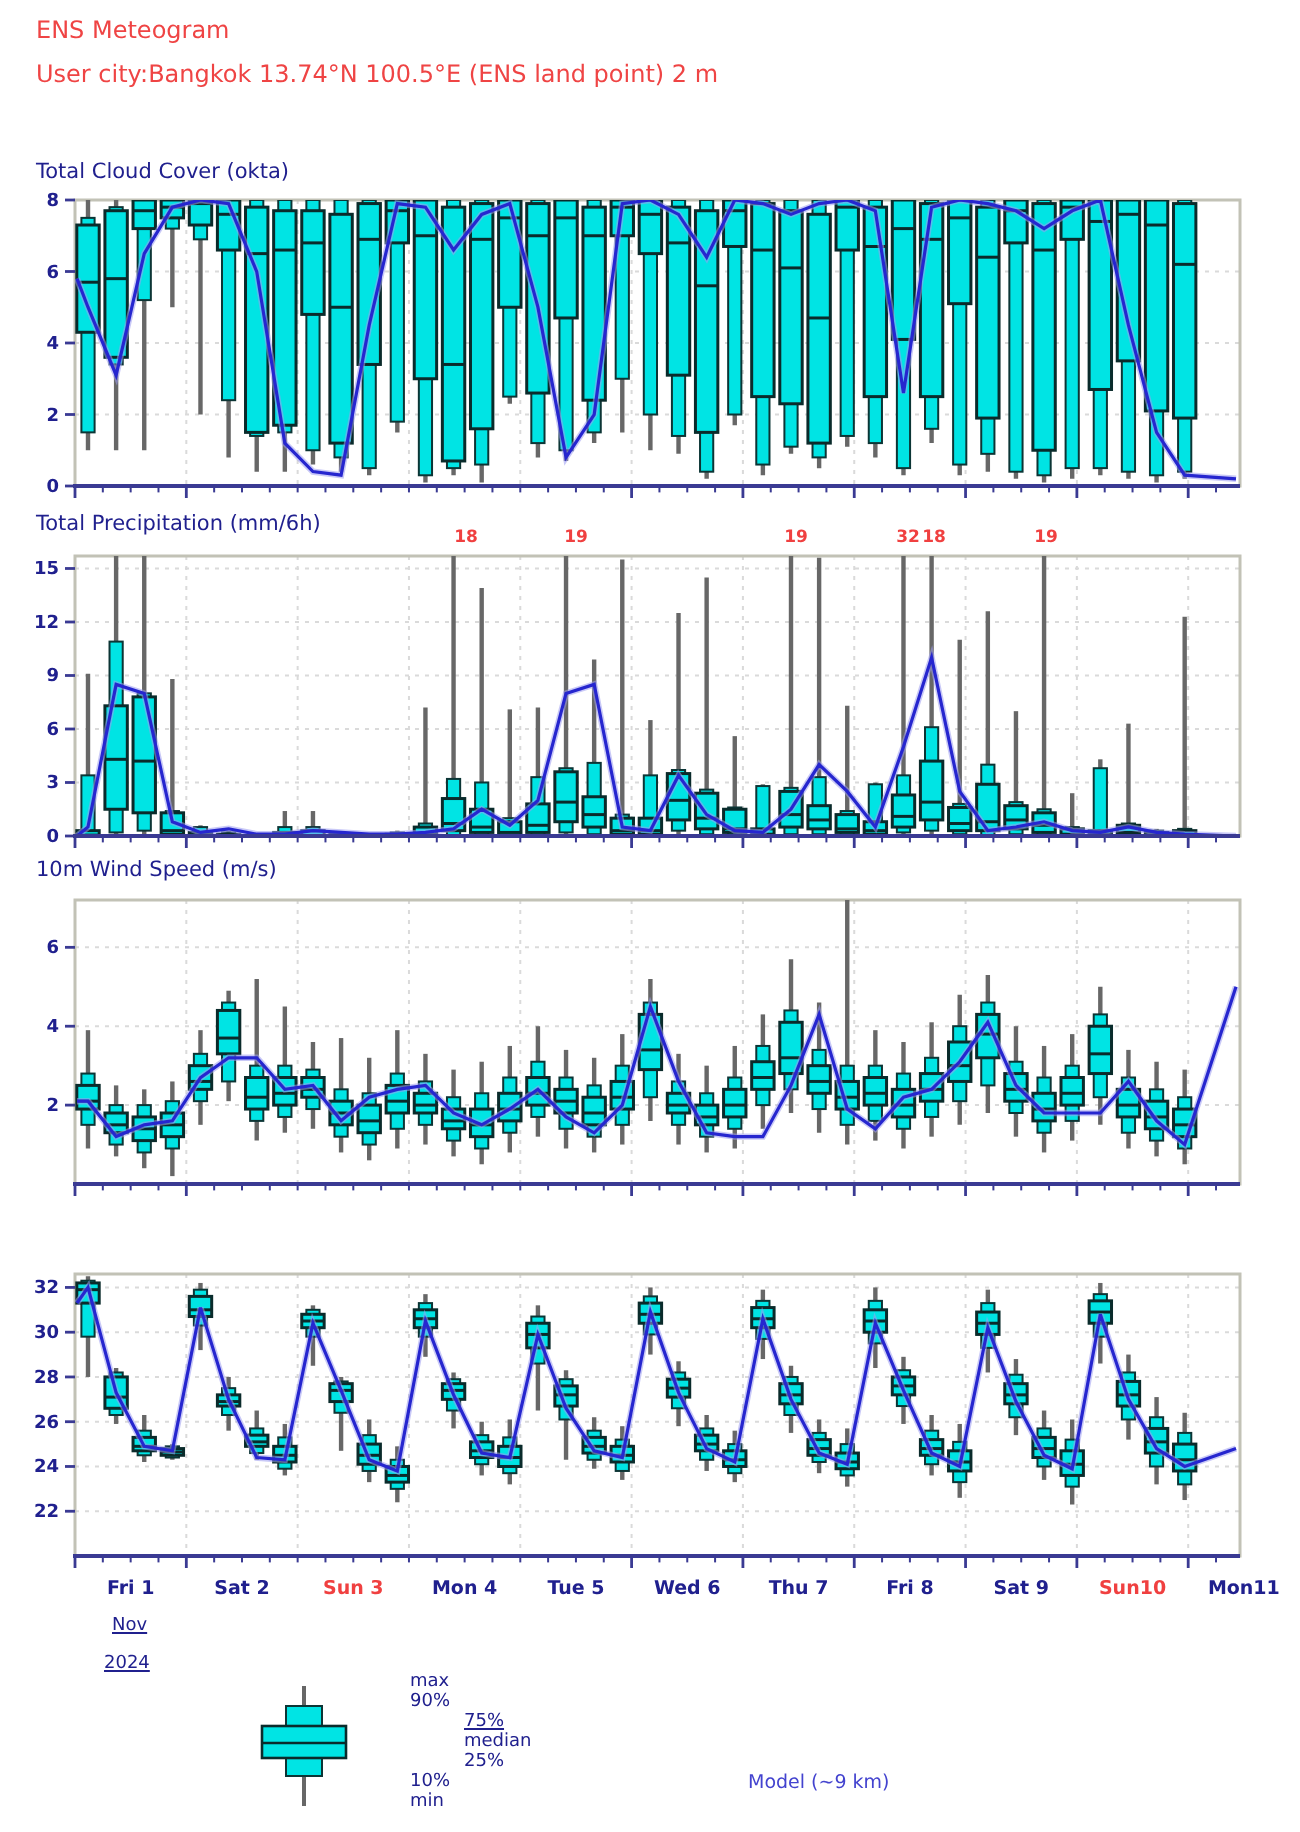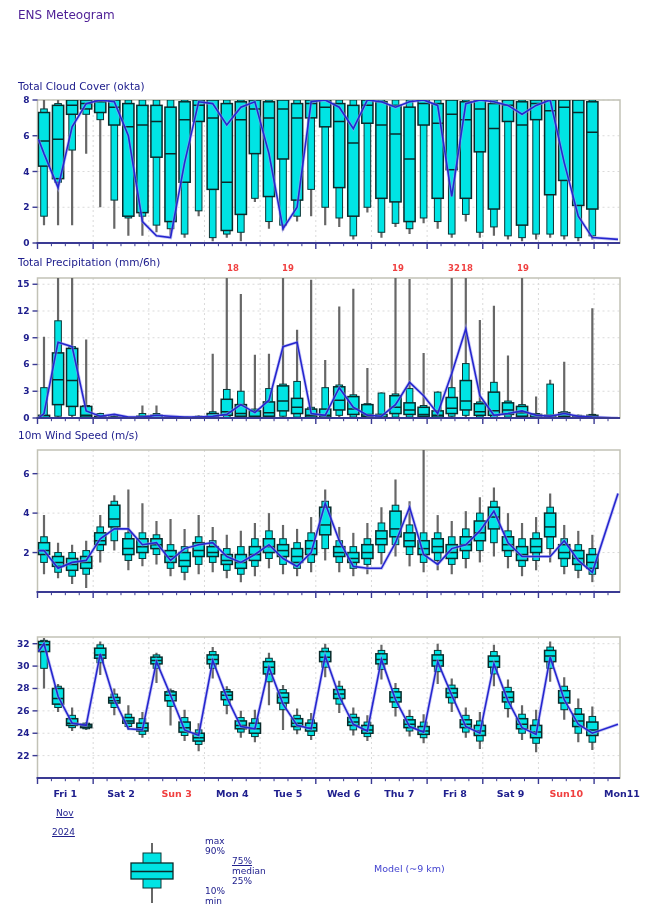--- a/index.html
+++ b/index.html
@@ -1,21 +1,21 @@
 <!DOCTYPE html>
 <html><head>
 <meta charset="utf-8">
 <style>
   html,body{margin:0;padding:0;background:#ffffff;}
   #page{position:relative;width:650px;height:916px;background:#ffffff;overflow:hidden;
         font-family:"DejaVu Sans","Liberation Sans",sans-serif;}
-  .hdr{position:absolute;left:18px;color:#4c1d95;font-size:12px;white-space:nowrap;}
+  .hdr{position:absolute;left:18px;color:#ef4444;font-size:12px;white-space:nowrap;}
   .ptitle{position:absolute;left:18px;color:#20208e;font-size:10.5px;white-space:nowrap;}
   .leg{position:absolute;color:#20208e;font-size:9px;white-space:nowrap;line-height:10px;}
-  .model{position:absolute;color:#4343cf;font-size:9.5px;white-space:nowrap;}
+  .model{position:absolute;color:#4343cf;font-size:9.5px;white-space:nowrap;margin-top:23px;}
   .axlab{position:absolute;color:#20208e;font-size:9px;font-weight:bold;white-space:nowrap;text-decoration:underline;}
   svg{position:absolute;left:0;top:0;}
 </style>
 </head>
 <body>
 
 <div id="page">
 
   <svg id="chart" width="650" height="916" viewBox="0 0 650 916">
       <g>
@@ -1000,20 +1000,21 @@
       <text x="621.93" y="797" text-anchor="middle" fill="#20208e" font-size="9.5px" font-weight="bold" font-family="DejaVu Sans, Liberation Sans, sans-serif">Mon11</text>
       <g>
         <line x1="152" y1="843" x2="152" y2="903" stroke="#676767" stroke-width="2"></line>
         <rect x="143" y="853" width="18" height="35" fill="#00e4e4" stroke="#0c3535" stroke-width="1"></rect>
         <rect x="131" y="863" width="42" height="16" fill="#00e4e4" stroke="#0a2b2b" stroke-width="1.3"></rect>
         <line x1="131" y1="871.5" x2="173" y2="871.5" stroke="#0a2b2b" stroke-width="1.3"></line>
       </g>
     </svg>
 
   <div class="hdr" style="top:8px;">ENS Meteogram</div>
+  <div class="hdr" style="top:30px;">User city:Bangkok 13.74°N 100.5°E (ENS land point) 2 m</div>
 
   <div class="ptitle" style="top:80px;">Total Cloud Cover (okta)</div>
   <div class="ptitle" style="top:256px;">Total Precipitation (mm/6h)</div>
   <div class="ptitle" style="top:429px;">10m Wind Speed (m/s)</div>
 
   <div class="axlab" style="left:56px;top:808px;font-weight:normal;">Nov</div>
   <div class="axlab" style="left:52px;top:827px;font-weight:normal;">2024</div>
 
   <div class="leg" style="left:205px;top:836px;">max</div>
   <div class="leg" style="left:205px;top:846px;">90%</div>

